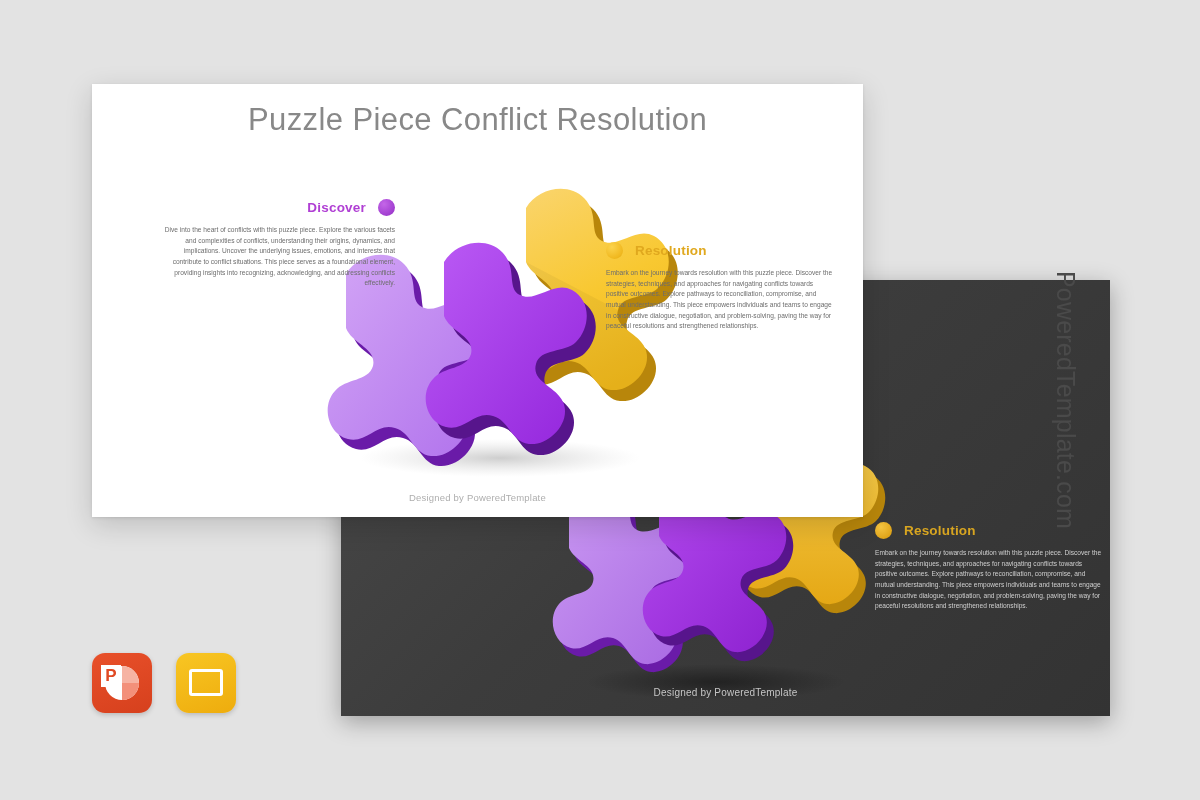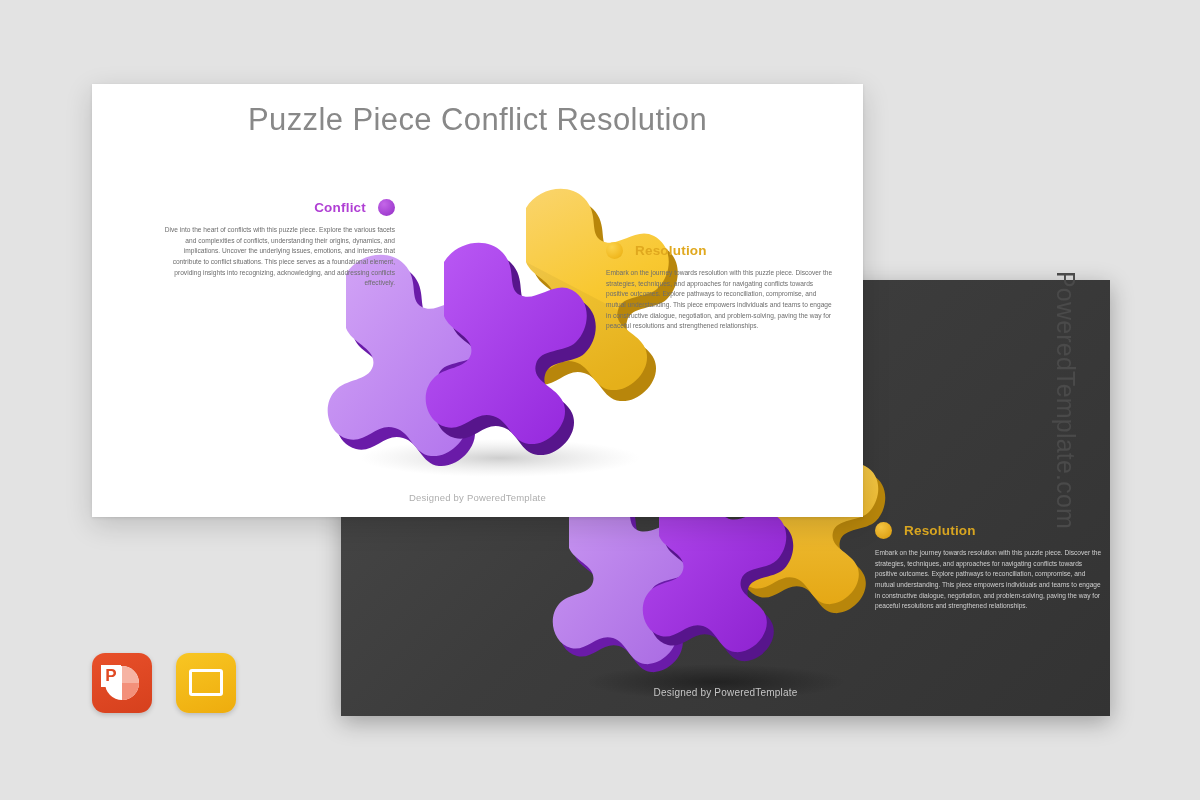--- a/index.html
+++ b/index.html
@@ -391,21 +391,21 @@
         <path d="M20,40 C32,20 62,14 78,30 C94,46 82,66 96,73 C112,81 130,58 148,68
                  C168,79 166,106 152,120 C141,131 116,126 112,142 C107,160 132,164 139,180
                  C148,200 125,224 105,222 C87,220 85,198 69,194 C51,188 40,210 22,205
                  C2,200 -5,172 9,157 C20,144 42,148 47,132 C51,114 26,110 20,94 Z" fill="url(#ltPurpleBright)"></path>
       </g>
     </svg>
   </div>
 
   <div class="lt-conflict-block">
     <div class="lt-conflict-head">
-      <span class="heading-text">Conflict</span>
+      <span class="heading-text">Discover</span>
       <span class="dot dot-purple"></span>
     </div>
     <div class="lt-conflict-body">Dive into the heart of conflicts with this puzzle piece. Explore the various facets and complexities of conflicts, understanding their origins, dynamics, and implications. Uncover the underlying issues, emotions, and interests that contribute to conflict situations. This piece serves as a foundational element, providing insights into recognizing, acknowledging, and addressing conflicts effectively.</div>
   </div>
 
   <div class="lt-res-block">
     <div class="lt-res-head">
       <span class="dot dot-yellow"></span>
       <span class="heading-text">Resolution</span>
     </div>

